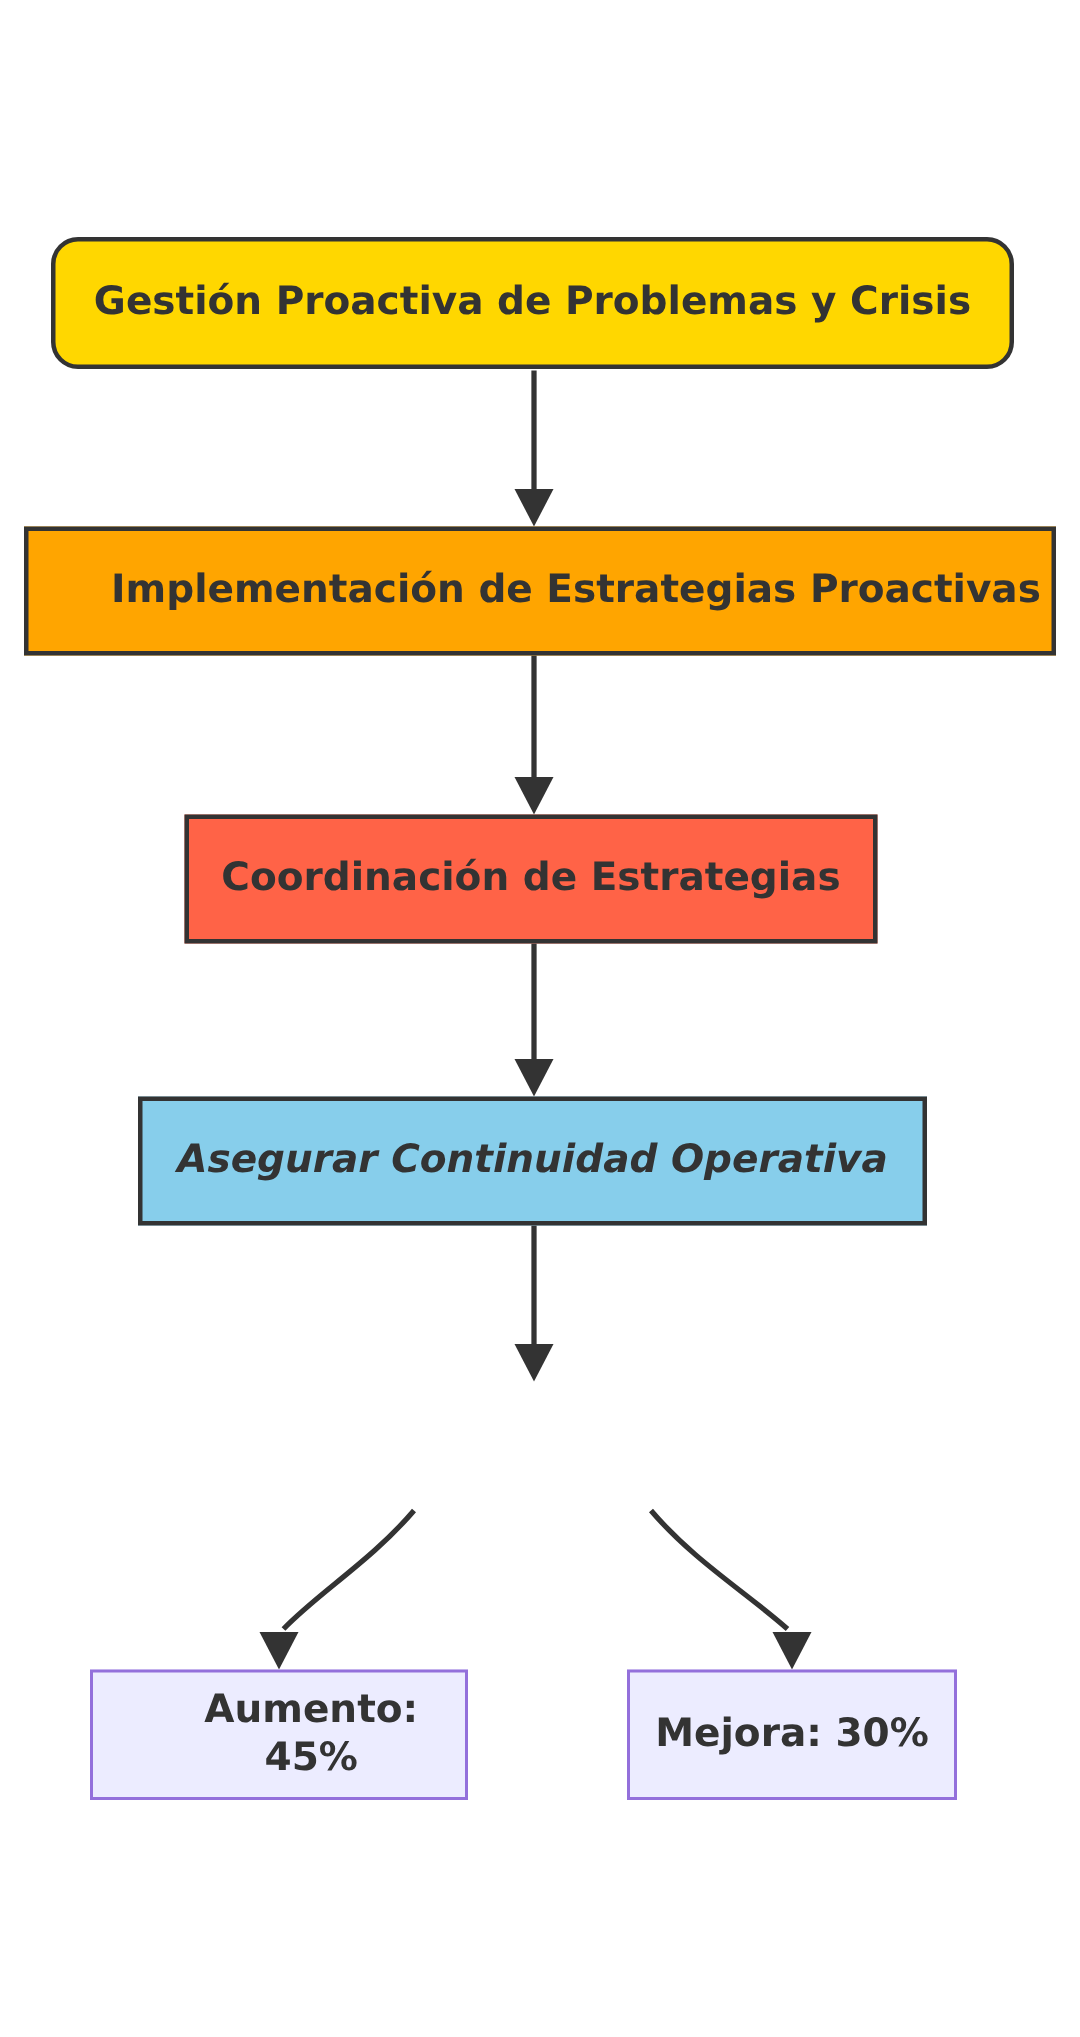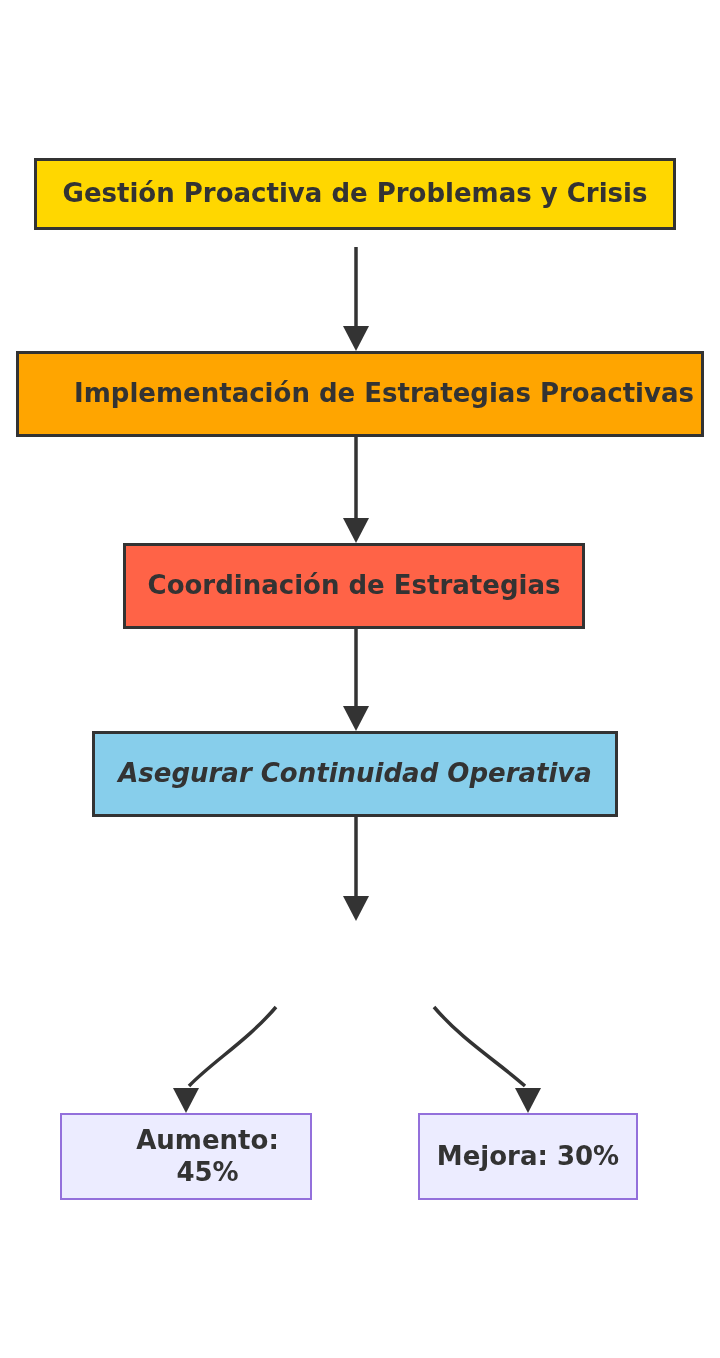--- a/index.html
+++ b/index.html
@@ -30,21 +30,21 @@
     align-items: center;
     justify-content: center;
     text-align: center;
     font-size: 26px;
     font-weight: 600;
     line-height: 1.2;
     border-style: solid;
     border-width: 3px;
   }
   
-  .n0 { left: 34px;  top: 158px;  width: 642px; height: 72px; }
+  .n0 { left: 34px;  top: 158px;  width: 642px; height: 88px; border-radius: 18px; }
   .n1 { left: 16px;  top: 351px;  width: 688px; height: 86px; }
   .n2 { left: 123px; top: 543px;  width: 462px; height: 86px; }
   .n3 { left: 92px;  top: 731px;  width: 526px; height: 86px; }
   .n4 { left: 257px; top: 921px;  width: 196px; height: 86px; }
   .n5 { left: 60px;  top: 1113px; width: 252px; height: 87px; border-width: 2px; padding-left: 43px; }
   .n6 { left: 418px; top: 1113px; width: 220px; height: 87px; border-width: 2px; }
 </style>
 </head>
 <body>
 

